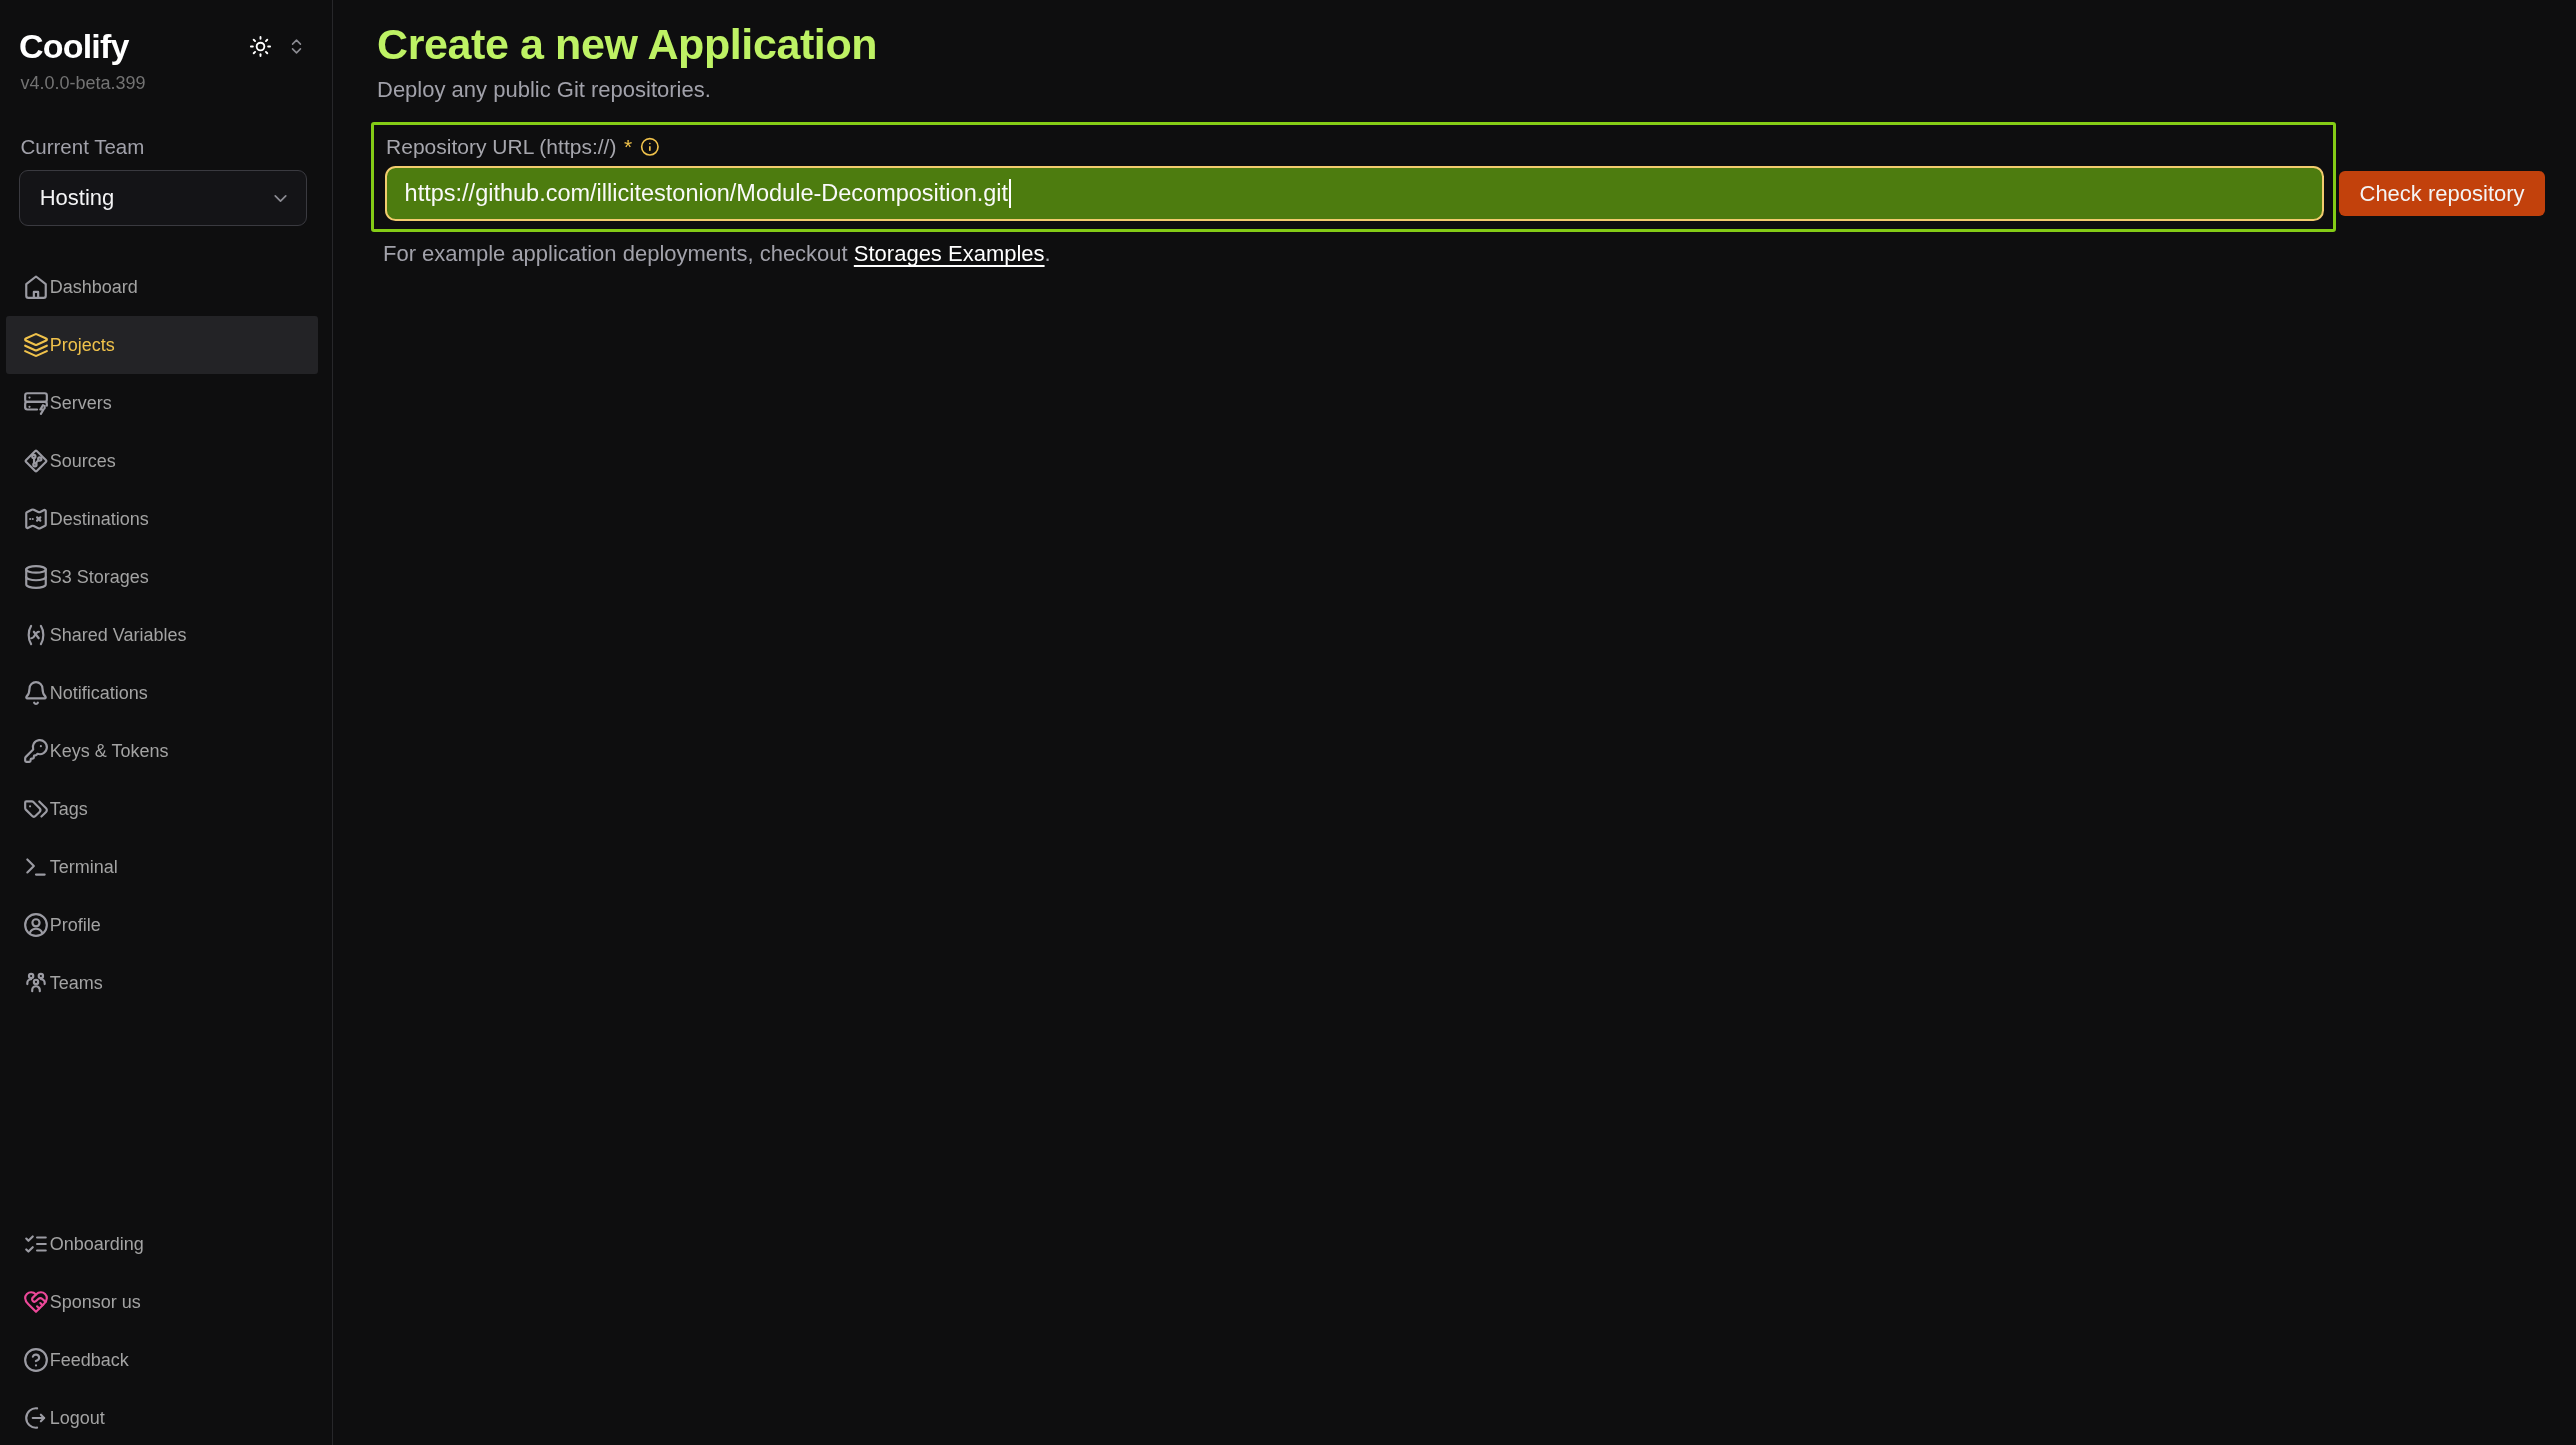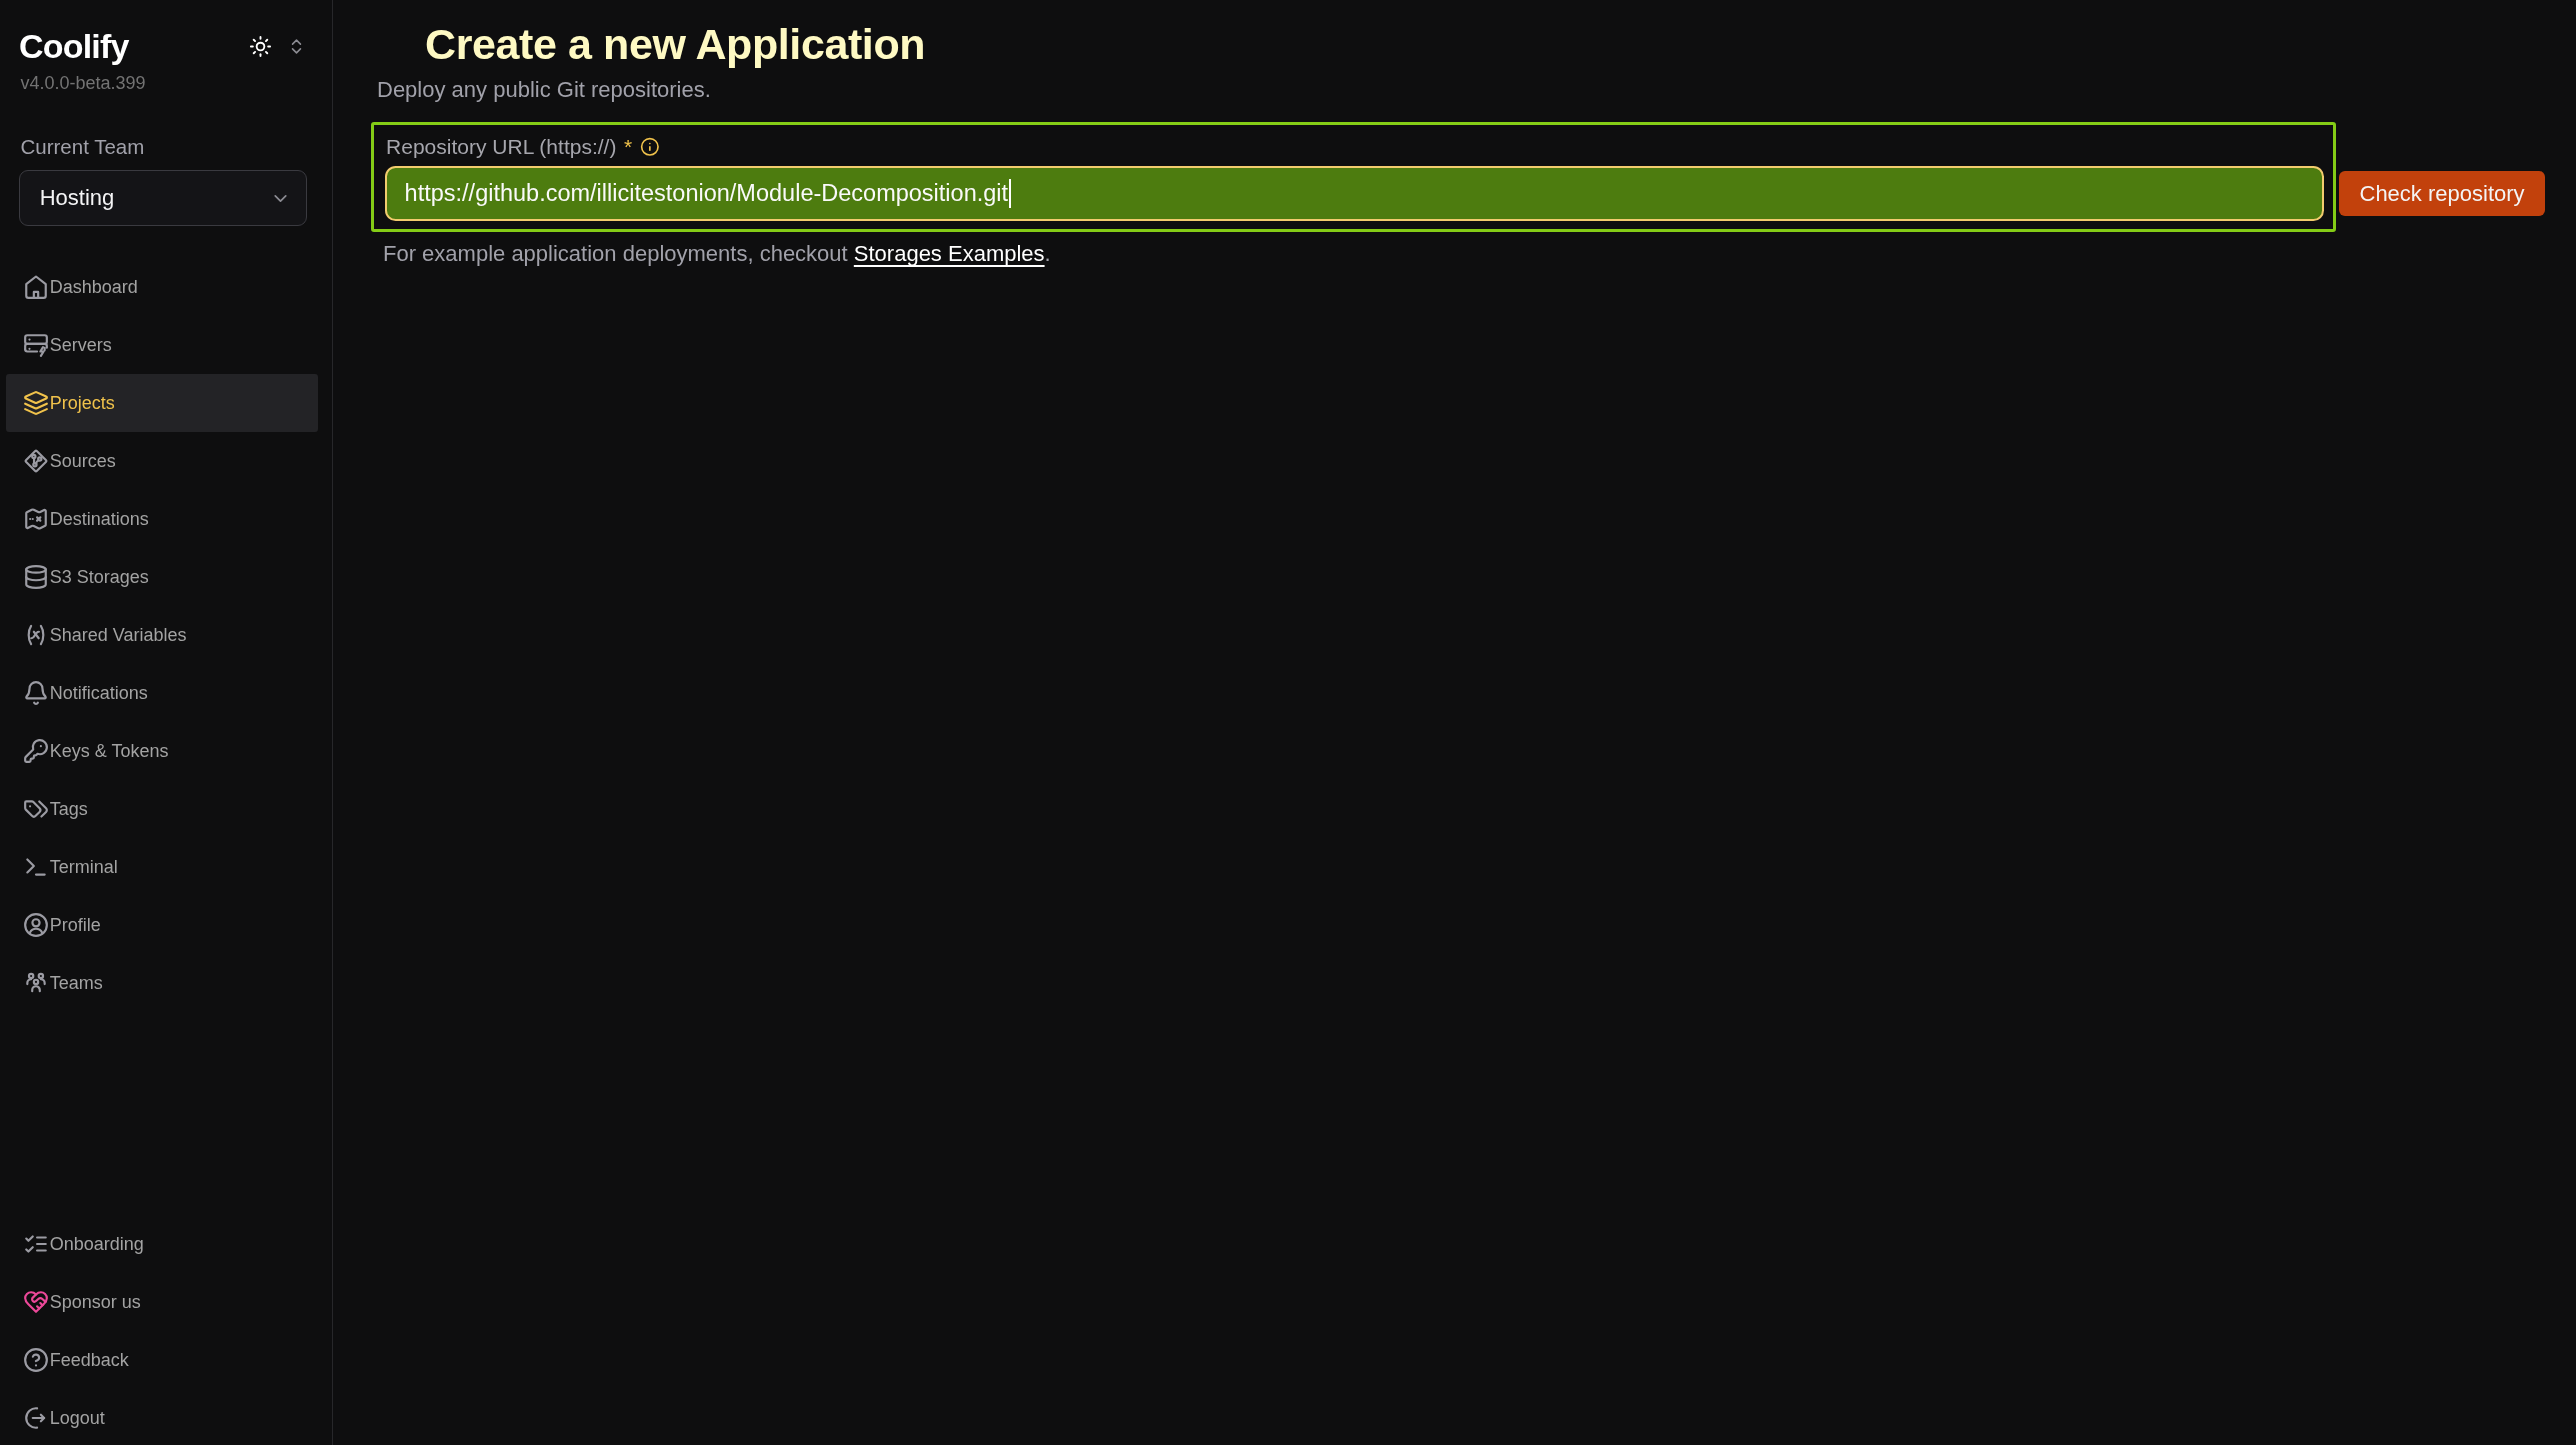--- a/index.html
+++ b/index.html
@@ -42,21 +42,21 @@
     display:flex; align-items:center; cursor:pointer;
     font-size:18px; color:#a3a3a3;
   }
   .nav-item .icon { width:27px; color:#9b9ba3; }
   .nav-item.active { background:#232326; color:#f0c24b; }
   .nav-item.active .icon { color:#f0c24b; }
   .nav-item.pink .icon { color:#ec4899; }
 
   
   .main { position:absolute; left:334px; top:0; right:0; bottom:0; padding:19.7px 0 0 43px; }
-  .page-title { font-size:43px; line-height:1.15; font-weight:700; color:#fef9c3; letter-spacing:-0.4px;margin-left:48px; }
+  .page-title { font-size:43px; line-height:1.15; font-weight:700; color:#bef264; letter-spacing:-0.4px; }
   .page-subtitle { margin-top:7.6px; font-size:22px; color:#a1a1aa; }
 
   .form-row { display:flex; align-items:flex-start; margin-left:-6px; margin-top:19.7px; }
   .highlight-box {
     width:1965px; border:3px solid #84cc16; border-radius:3px;
     padding:7.6px 9px 7.6px 10.6px;
   }
   .field-label-row { display:flex; align-items:center; gap:7.6px; margin:1.5px 0 7.6px 1.5px; font-size:21px; color:#a6a6ad; }
   .required-star { color:#f0c24b; font-size:21px; }
   .info-icon { color:#f0c24b; }
@@ -122,43 +122,43 @@
   <nav class="nav" id="nav-main">
       <div class="nav-item">
         <span class="icon">
           <svg width="26" height="26" viewBox="0 0 24 24" fill="none" stroke="currentColor" stroke-width="2" stroke-linecap="round" stroke-linejoin="round">
             <path d="m3 9.3 9-7 9 7V20a2 2 0 0 1-2 2H5a2 2 0 0 1-2-2z"></path>
             <path d="M10 22v-5.5h4V22"></path>
           </svg>
         </span>
         <span>Dashboard</span>
       </div>
+      <div class="nav-item active">
+        <span class="icon">
+          <svg width="26" height="26" viewBox="0 0 24 24" fill="none" stroke="currentColor" stroke-width="2" stroke-linecap="round" stroke-linejoin="round">
+            <path d="M12.83 2.18a2 2 0 0 0-1.66 0L2.6 6.08a1 1 0 0 0 0 1.83l8.58 3.91a2 2 0 0 0 1.66 0l8.58-3.9a1 1 0 0 0 0-1.84Z"></path>
+            <path d="m22 12.65-9.17 4.16a2 2 0 0 1-1.66 0L2 12.65"></path>
+            <path d="m22 17.65-9.17 4.16a2 2 0 0 1-1.66 0L2 17.65"></path>
+          </svg>
+        </span>
+        <span>Projects</span>
+      </div>
       <div class="nav-item">
         <span class="icon">
           <svg width="26" height="26" viewBox="0 0 24 24" fill="none" stroke="currentColor" stroke-width="2" stroke-linecap="round" stroke-linejoin="round">
             <rect x="2" y="3" width="20" height="8" rx="2"></rect>
             <path d="M6 7h.01"></path>
             <path d="M20 14.5V16a8 8 0 0 1-.1.9"></path>
             <path d="M2 16a2 2 0 0 0 2 2h9"></path>
             <path d="M2 16v-3a2 2 0 0 1 2-2h16a2 2 0 0 1 2 2v1.5"></path>
             <path d="M6 15.5h.01"></path>
             <path d="m18.5 14-2.5 4h3l-2.5 4"></path>
           </svg>
         </span>
         <span>Servers</span>
-      </div>
-      <div class="nav-item active">
-        <span class="icon">
-          <svg width="26" height="26" viewBox="0 0 24 24" fill="none" stroke="currentColor" stroke-width="2" stroke-linecap="round" stroke-linejoin="round">
-            <path d="M12.83 2.18a2 2 0 0 0-1.66 0L2.6 6.08a1 1 0 0 0 0 1.83l8.58 3.91a2 2 0 0 0 1.66 0l8.58-3.9a1 1 0 0 0 0-1.84Z"></path>
-            <path d="m22 12.65-9.17 4.16a2 2 0 0 1-1.66 0L2 12.65"></path>
-            <path d="m22 17.65-9.17 4.16a2 2 0 0 1-1.66 0L2 17.65"></path>
-          </svg>
-        </span>
-        <span>Projects</span>
       </div>
       <div class="nav-item">
         <span class="icon">
           <svg width="26" height="26" viewBox="0 0 24 24" fill="none" stroke="currentColor" stroke-width="2" stroke-linecap="round" stroke-linejoin="round">
             <path d="M11.3 2.7a1 1 0 0 1 1.4 0l8.6 8.6a1 1 0 0 1 0 1.4l-8.6 8.6a1 1 0 0 1-1.4 0l-8.6-8.6a1 1 0 0 1 0-1.4z"></path>
             <circle cx="10" cy="7.8" r="1.5"></circle>
             <circle cx="15.5" cy="10.2" r="1.5"></circle>
             <circle cx="11" cy="15.5" r="1.5"></circle>
             <path d="M10.2 9.3v4.7"></path>
             <path d="M12.1 14.4a3.5 3.5 0 0 1 2.2-2.8"></path>

